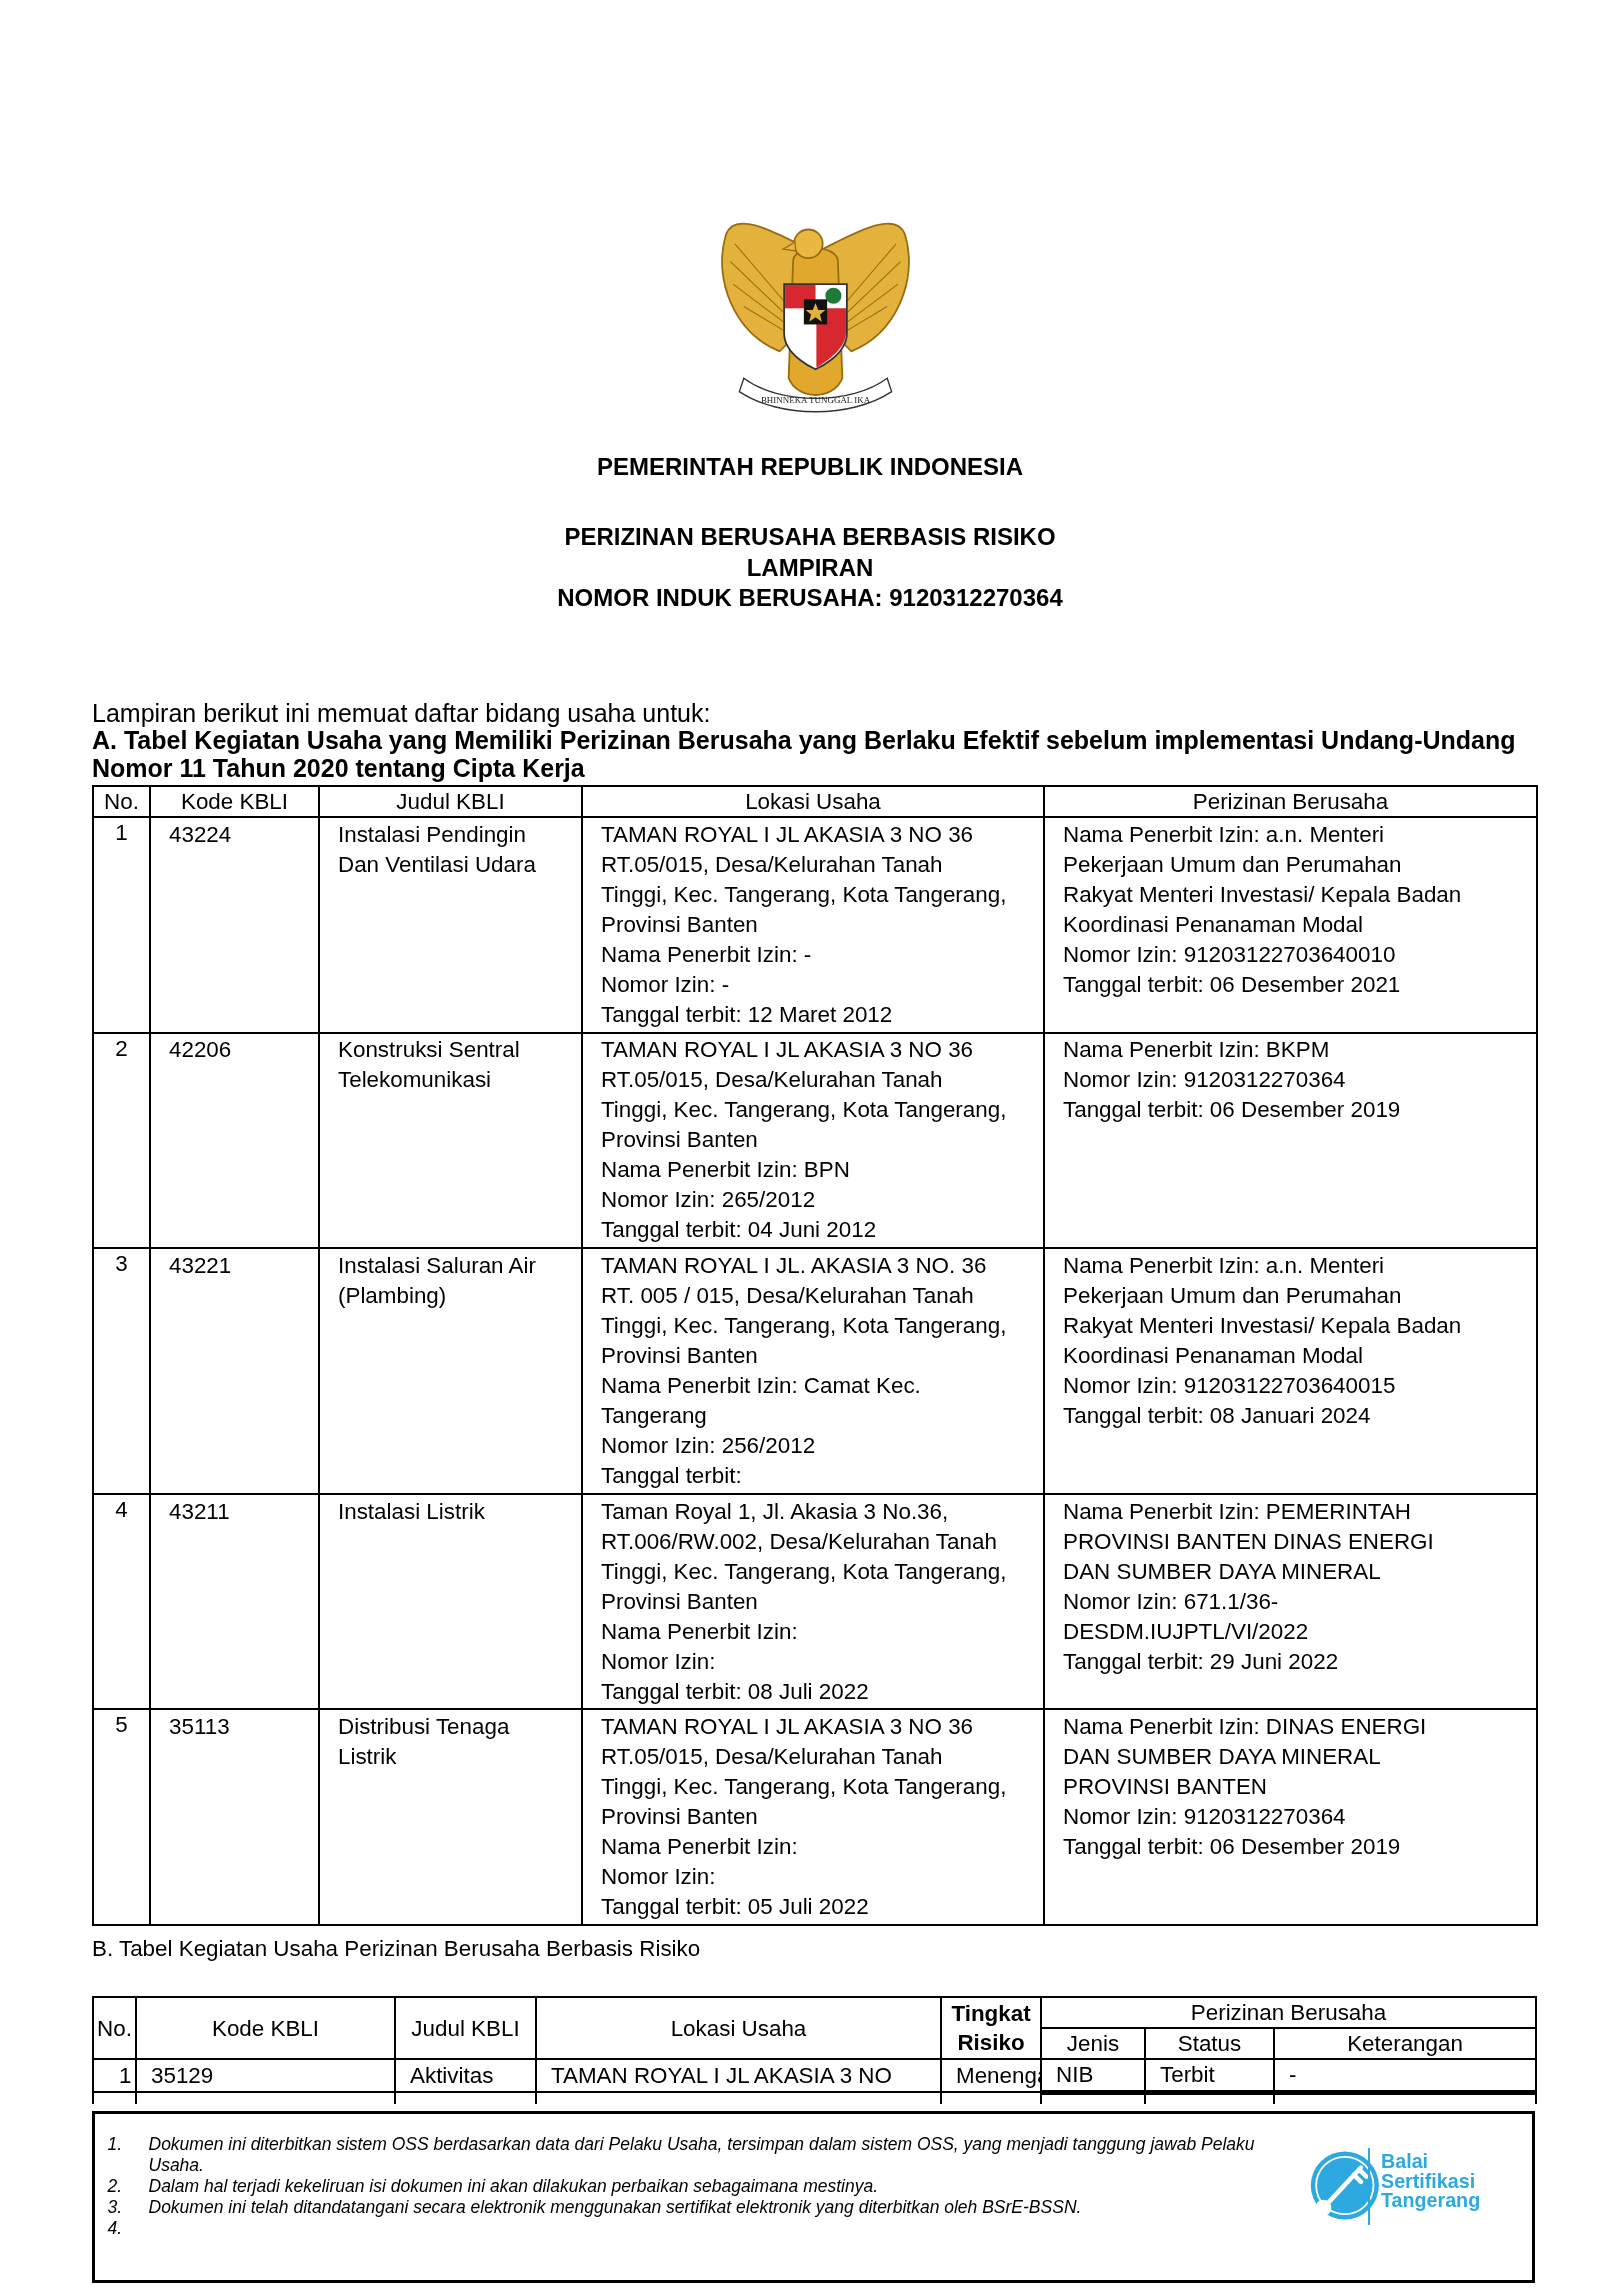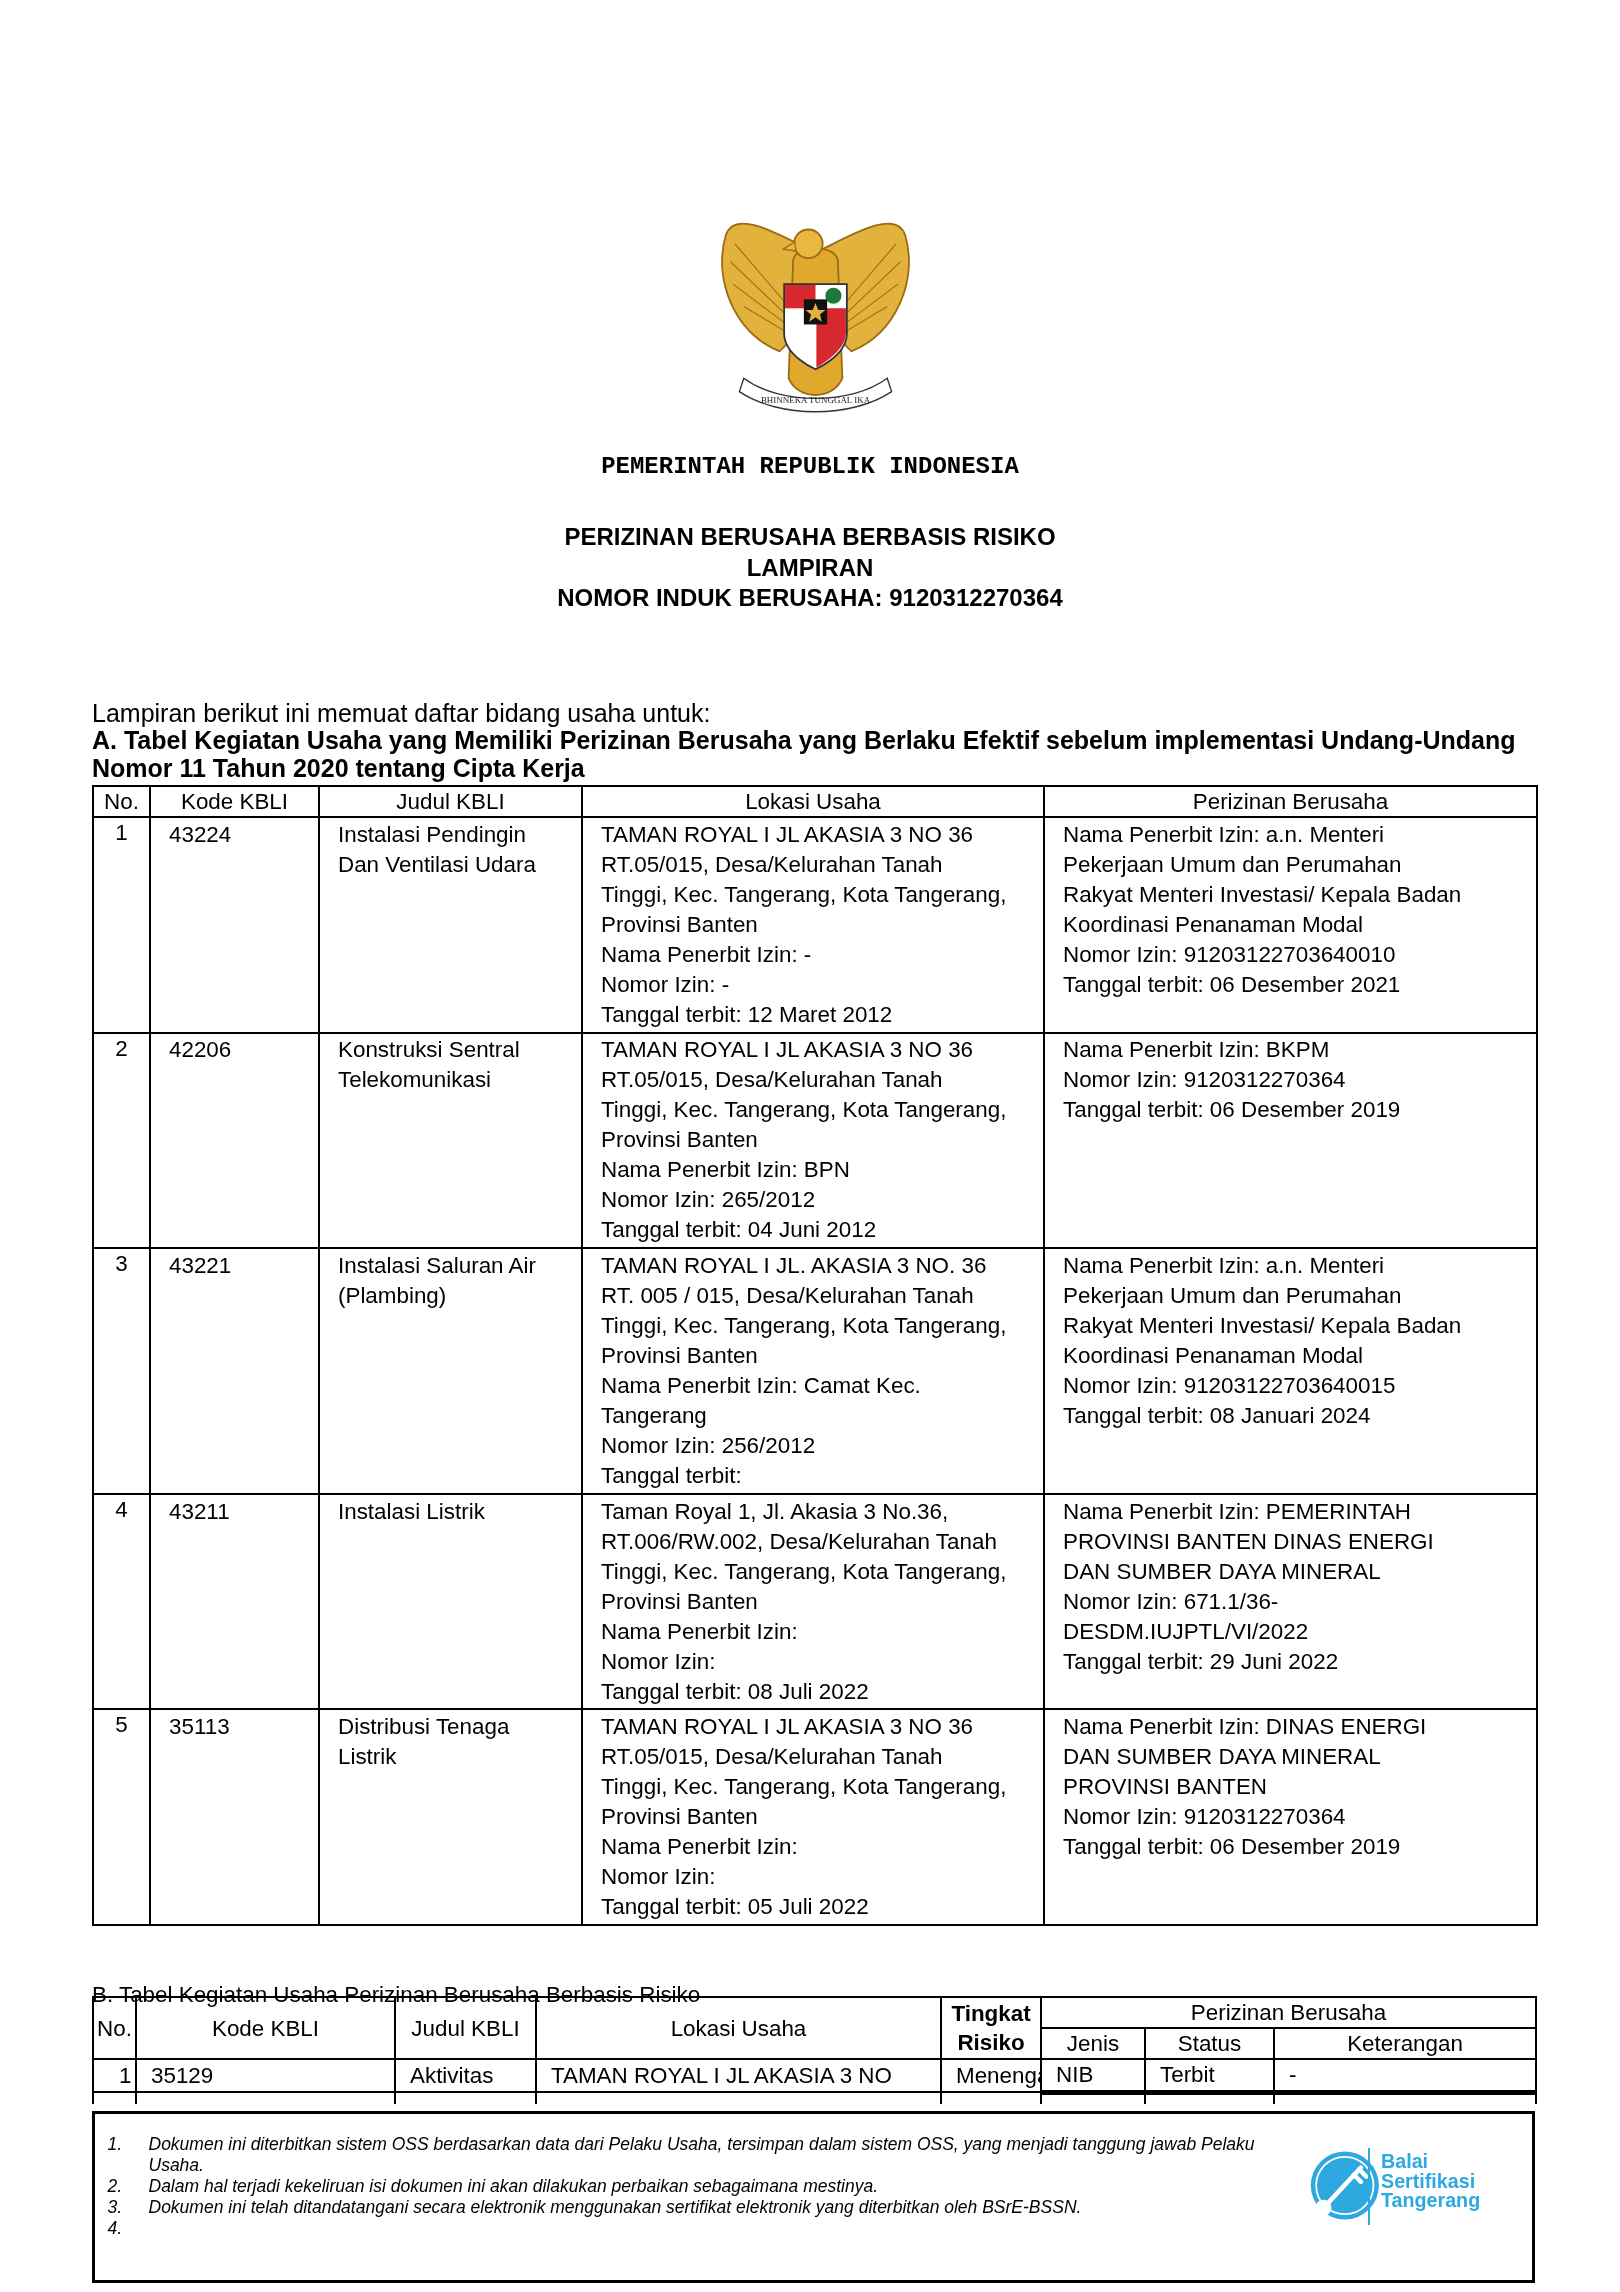--- a/index.html
+++ b/index.html
@@ -1,37 +1,37 @@
 <!DOCTYPE html>
 <html style="font-size:14.3px"><head>
 <meta charset="utf-8">
 <style>
   html, body { margin: 0; padding: 0; background: #ffffff; }
   body { width: 1620px; height: 2293px; position: relative; overflow: hidden;
          font-family: "Liberation Sans", sans-serif; color: #000; }
   .abs { position: absolute; }
   #emblem { left: 708px; top: 199px; width: 215px; height: 224px; }
   .title { position: absolute; left: 0; width: 1620px; text-align: center; font-weight: bold; font-size: 24px; line-height: 30px; }
-  #t1 { top: 452px; font-family: Liberation Mono, monospace; }
+  #t1 { top: 452px; }
   #t2 { top: 522px; }
   #t3 { top: 553px; }
   #t4 { top: 583px; }
   .intro { position: absolute; left: 92px; width: 1451px; font-size: 25px; line-height: 28px; }
   #intro-line { top: 699px; }
   #secA-title { top: 726px; font-weight: bold; }
 
   table { border-collapse: collapse; position: absolute; font-size: 22.4px; line-height: 30px; }
   #tableA { left: 92px; top: 785px; width: 1445px; table-layout: fixed; }
   #tableA th, #tableA td { border: 2.7px solid #000; vertical-align: top; padding: 0 0 0 18px; }
   #tableA th { font-weight: normal; text-align: center; padding: 0; height: 29px; line-height: 29px; }
   #tableA td.no { text-align: center; padding: 0; }
   #tableA td { padding-top: 1.8px; padding-bottom: 1.8px; }
   .line { display: block; white-space: nowrap; }
 
-  #secB-title { position: absolute; left: 92px; top: 1981px; font-size: 22.4px; line-height: 27px; }
+  #secB-title { position: absolute; left: 92px; top: 1935px; font-size: 22.4px; line-height: 27px; }
   #tableB { left: 92px; top: 1996px; width: 1442px; table-layout: fixed; }
   #tableB th, #tableB td { border: 2.7px solid #000; font-weight: normal; padding: 0; white-space: nowrap; overflow: hidden; }
   #tableB th { text-align: center; line-height: 29px; }
   #tableB td { line-height: 29.6px; padding-left: 14px; }
   #tableB td.no { text-align: right; padding-right: 3.6px; padding-left: 0; }
   #tableB .tail td { border-top: 5.4px solid #000; border-bottom: none; height: 9px; line-height: 9px; }
   #tableB .tail td.empty-left { border-top: none; }
 
   #footer-box { position: absolute; left: 92px; top: 2111px; width: 1437px; height: 166px; border: 3.6px solid #000; }
   #notes { position: absolute; left: 12.5px; top: 19.7px; width: 1191px; font-style: italic; font-size: 17.5px; line-height: 21px; margin: 0; padding: 0; list-style: none; }

